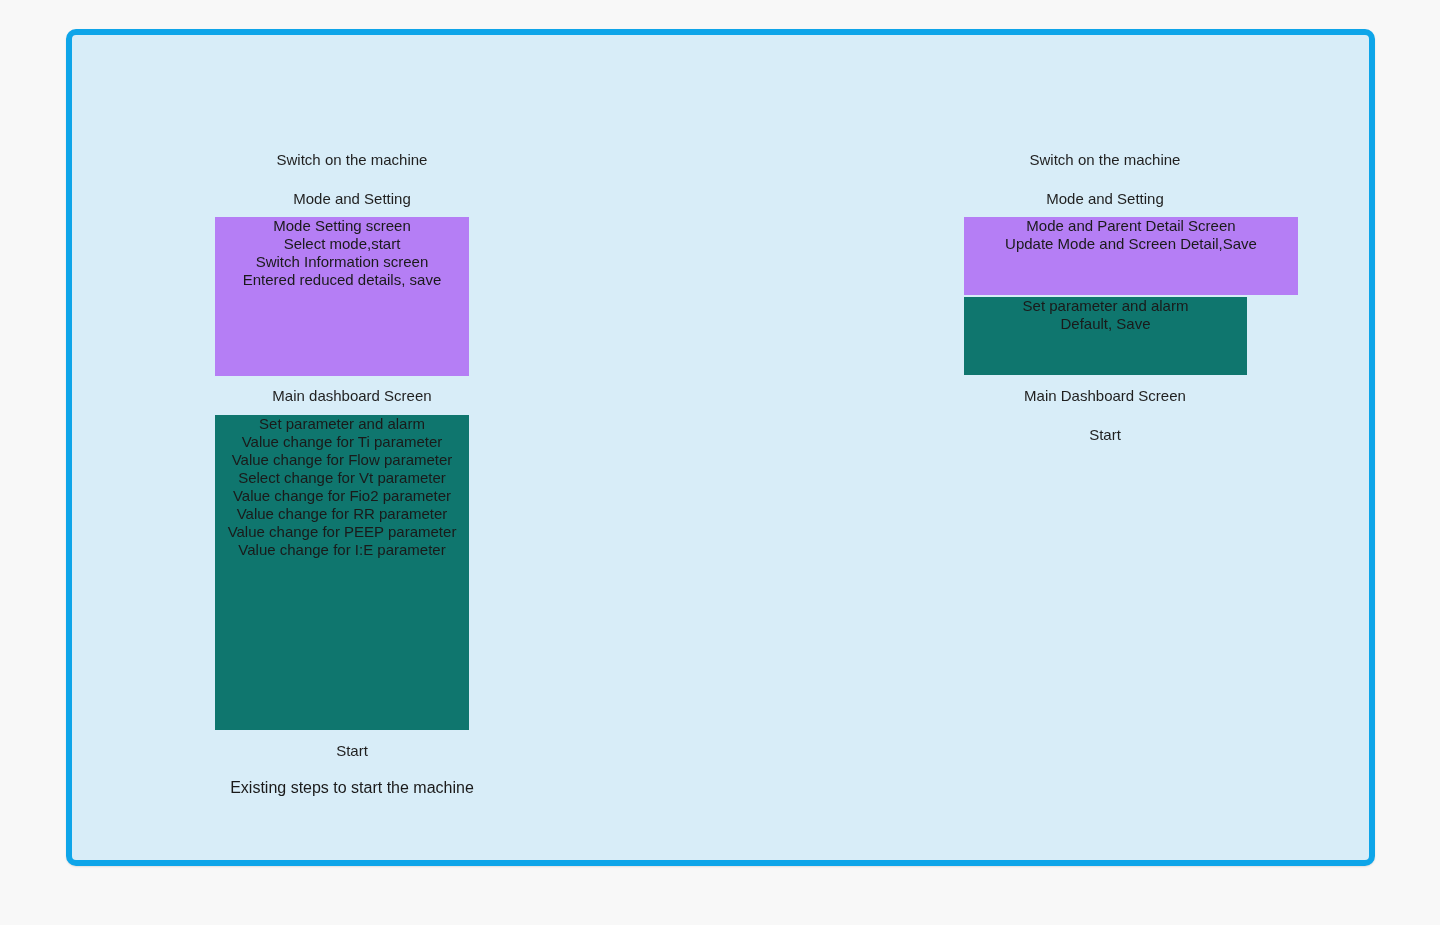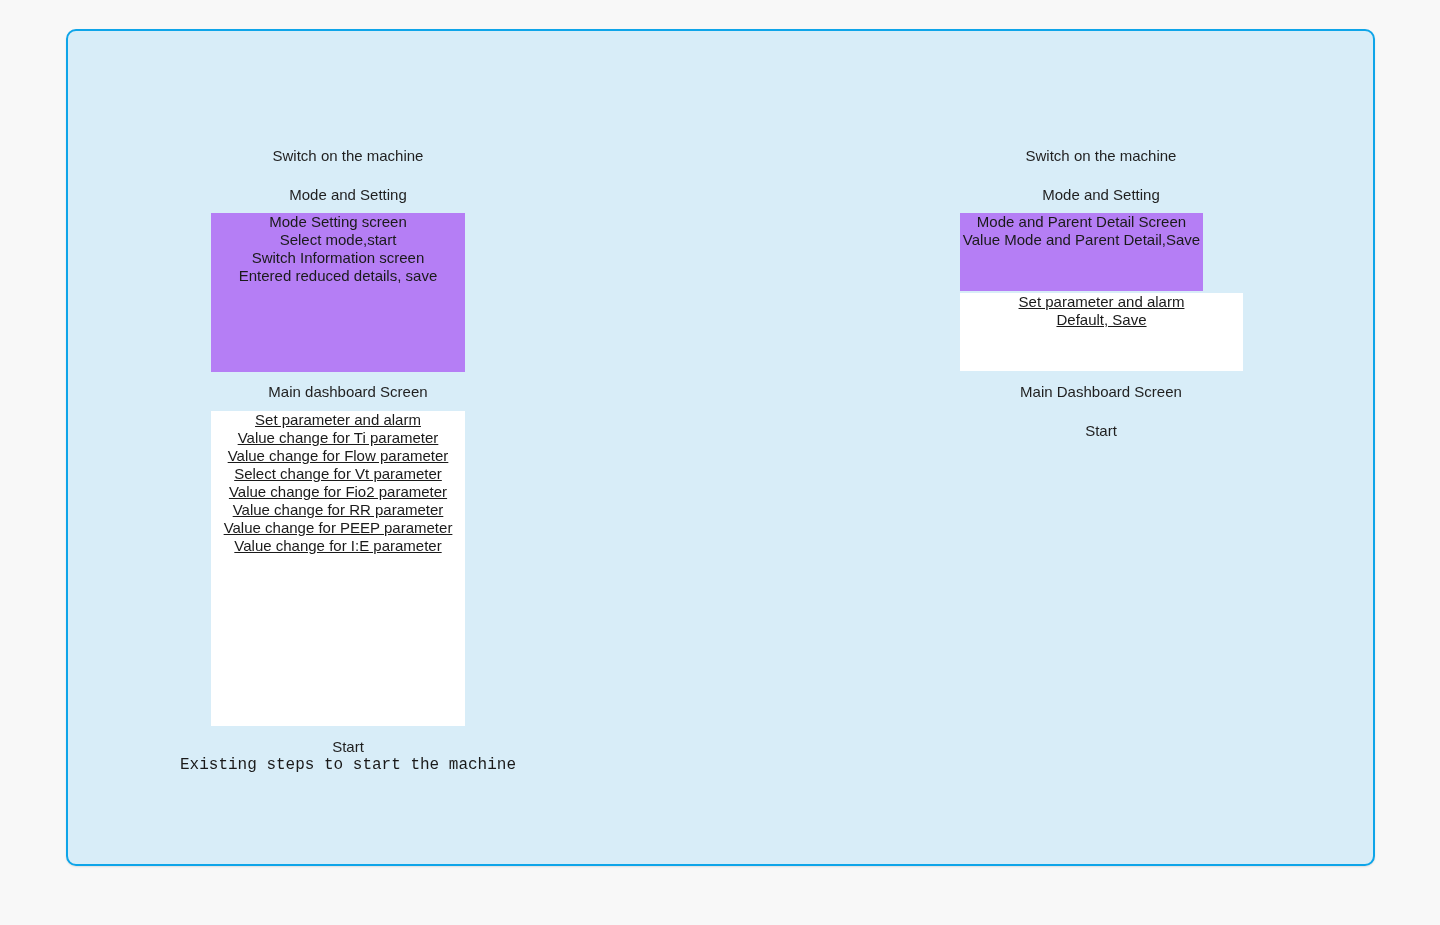--- a/index.html
+++ b/index.html
@@ -16,21 +16,21 @@
   }
 
   .panel {
     position: absolute;
     left: 66px;
     top: 29px;
     width: 1309px;
     height: 837px;
     box-sizing: border-box;
     background: #d8edf8;
-    border: 2px solid #0ea5e9;
+    border: 6px solid #0ea5e9;
     border-radius: 10px;
     box-shadow: 0 1px 2px rgba(0,0,0,0.10);
   }
 
   .column {
     position: absolute;
     top: 0;
     bottom: 0;
   }
   .column-left  { left: 0px;   width: 655px; }
@@ -49,21 +49,21 @@
   
   .block {
     position: absolute;
     box-sizing: border-box;
     display: flex;
     flex-direction: column;
     justify-content: flex-start;
     align-items: center;
   }
   .block.purple { background: #b57ef5; }
-  .block.cyan   { background: #ffffff; text-decoration: underline; }
+  .block.cyan   { background: #0f766e; }
 
   .block .row {
     width: 100%;
     text-align: center;
     font-size: 15px;
     line-height: 18px;
     color: #1a1a1a;
     white-space: nowrap;
   }
 
@@ -77,26 +77,26 @@
     white-space: nowrap;
   }
 
   
   .l-switch    { left: 80px;  top: 116px; width: 400px; }
   .l-mode      { left: 80px;  top: 155px; width: 400px; }
   .l-block-p   { left: 143px; top: 182px; width: 254px; height: 159px; }
   .l-main      { left: 80px;  top: 352px; width: 400px; }
   .l-block-c   { left: 143px; top: 380px; width: 254px; height: 315px; }
   .l-start     { left: 80px;  top: 707px; width: 400px; }
-  .l-caption   { left: 65px;  top: 724px; width: 430px; font-family: Liberation Mono, monospace; }
+  .l-caption   { left: 65px;  top: 743px; width: 430px; }
 
   
   .r-switch    { left: 178px; top: 116px; width: 400px; }
   .r-mode      { left: 178px; top: 155px; width: 400px; }
-  .r-block-p   { left: 237px; top: 182px; width: 243px; height: 78px; }
+  .r-block-p   { left: 237px; top: 182px; width: 334px; height: 78px; }
   .r-block-c   { left: 237px; top: 262px; width: 283px; height: 78px; }
   .r-main      { left: 178px; top: 352px; width: 400px; }
   .r-start     { left: 178px; top: 391px; width: 400px; }
   .r-caption   { left: 163px; top: 755px; width: 430px; }
 </style>
 </head>
 <body>
 
 <div class="panel">
 
@@ -132,21 +132,21 @@
   </div>
 
   <div class="column column-right">
 
     <div class="step-text r-switch">Switch on the machine</div>
 
     <div class="step-text r-mode">Mode and Setting</div>
 
     <div class="block purple r-block-p">
       <div class="row">Mode and Parent Detail Screen</div>
-      <div class="row">Value Mode and Parent Detail,Save</div>
+      <div class="row">Update Mode and Screen Detail,Save</div>
     </div>
 
     <div class="block cyan r-block-c">
       <div class="row">Set parameter and alarm</div>
       <div class="row">Default, Save</div>
     </div>
 
     <div class="step-text r-main">Main Dashboard Screen</div>
 
     <div class="step-text r-start">Start</div>

